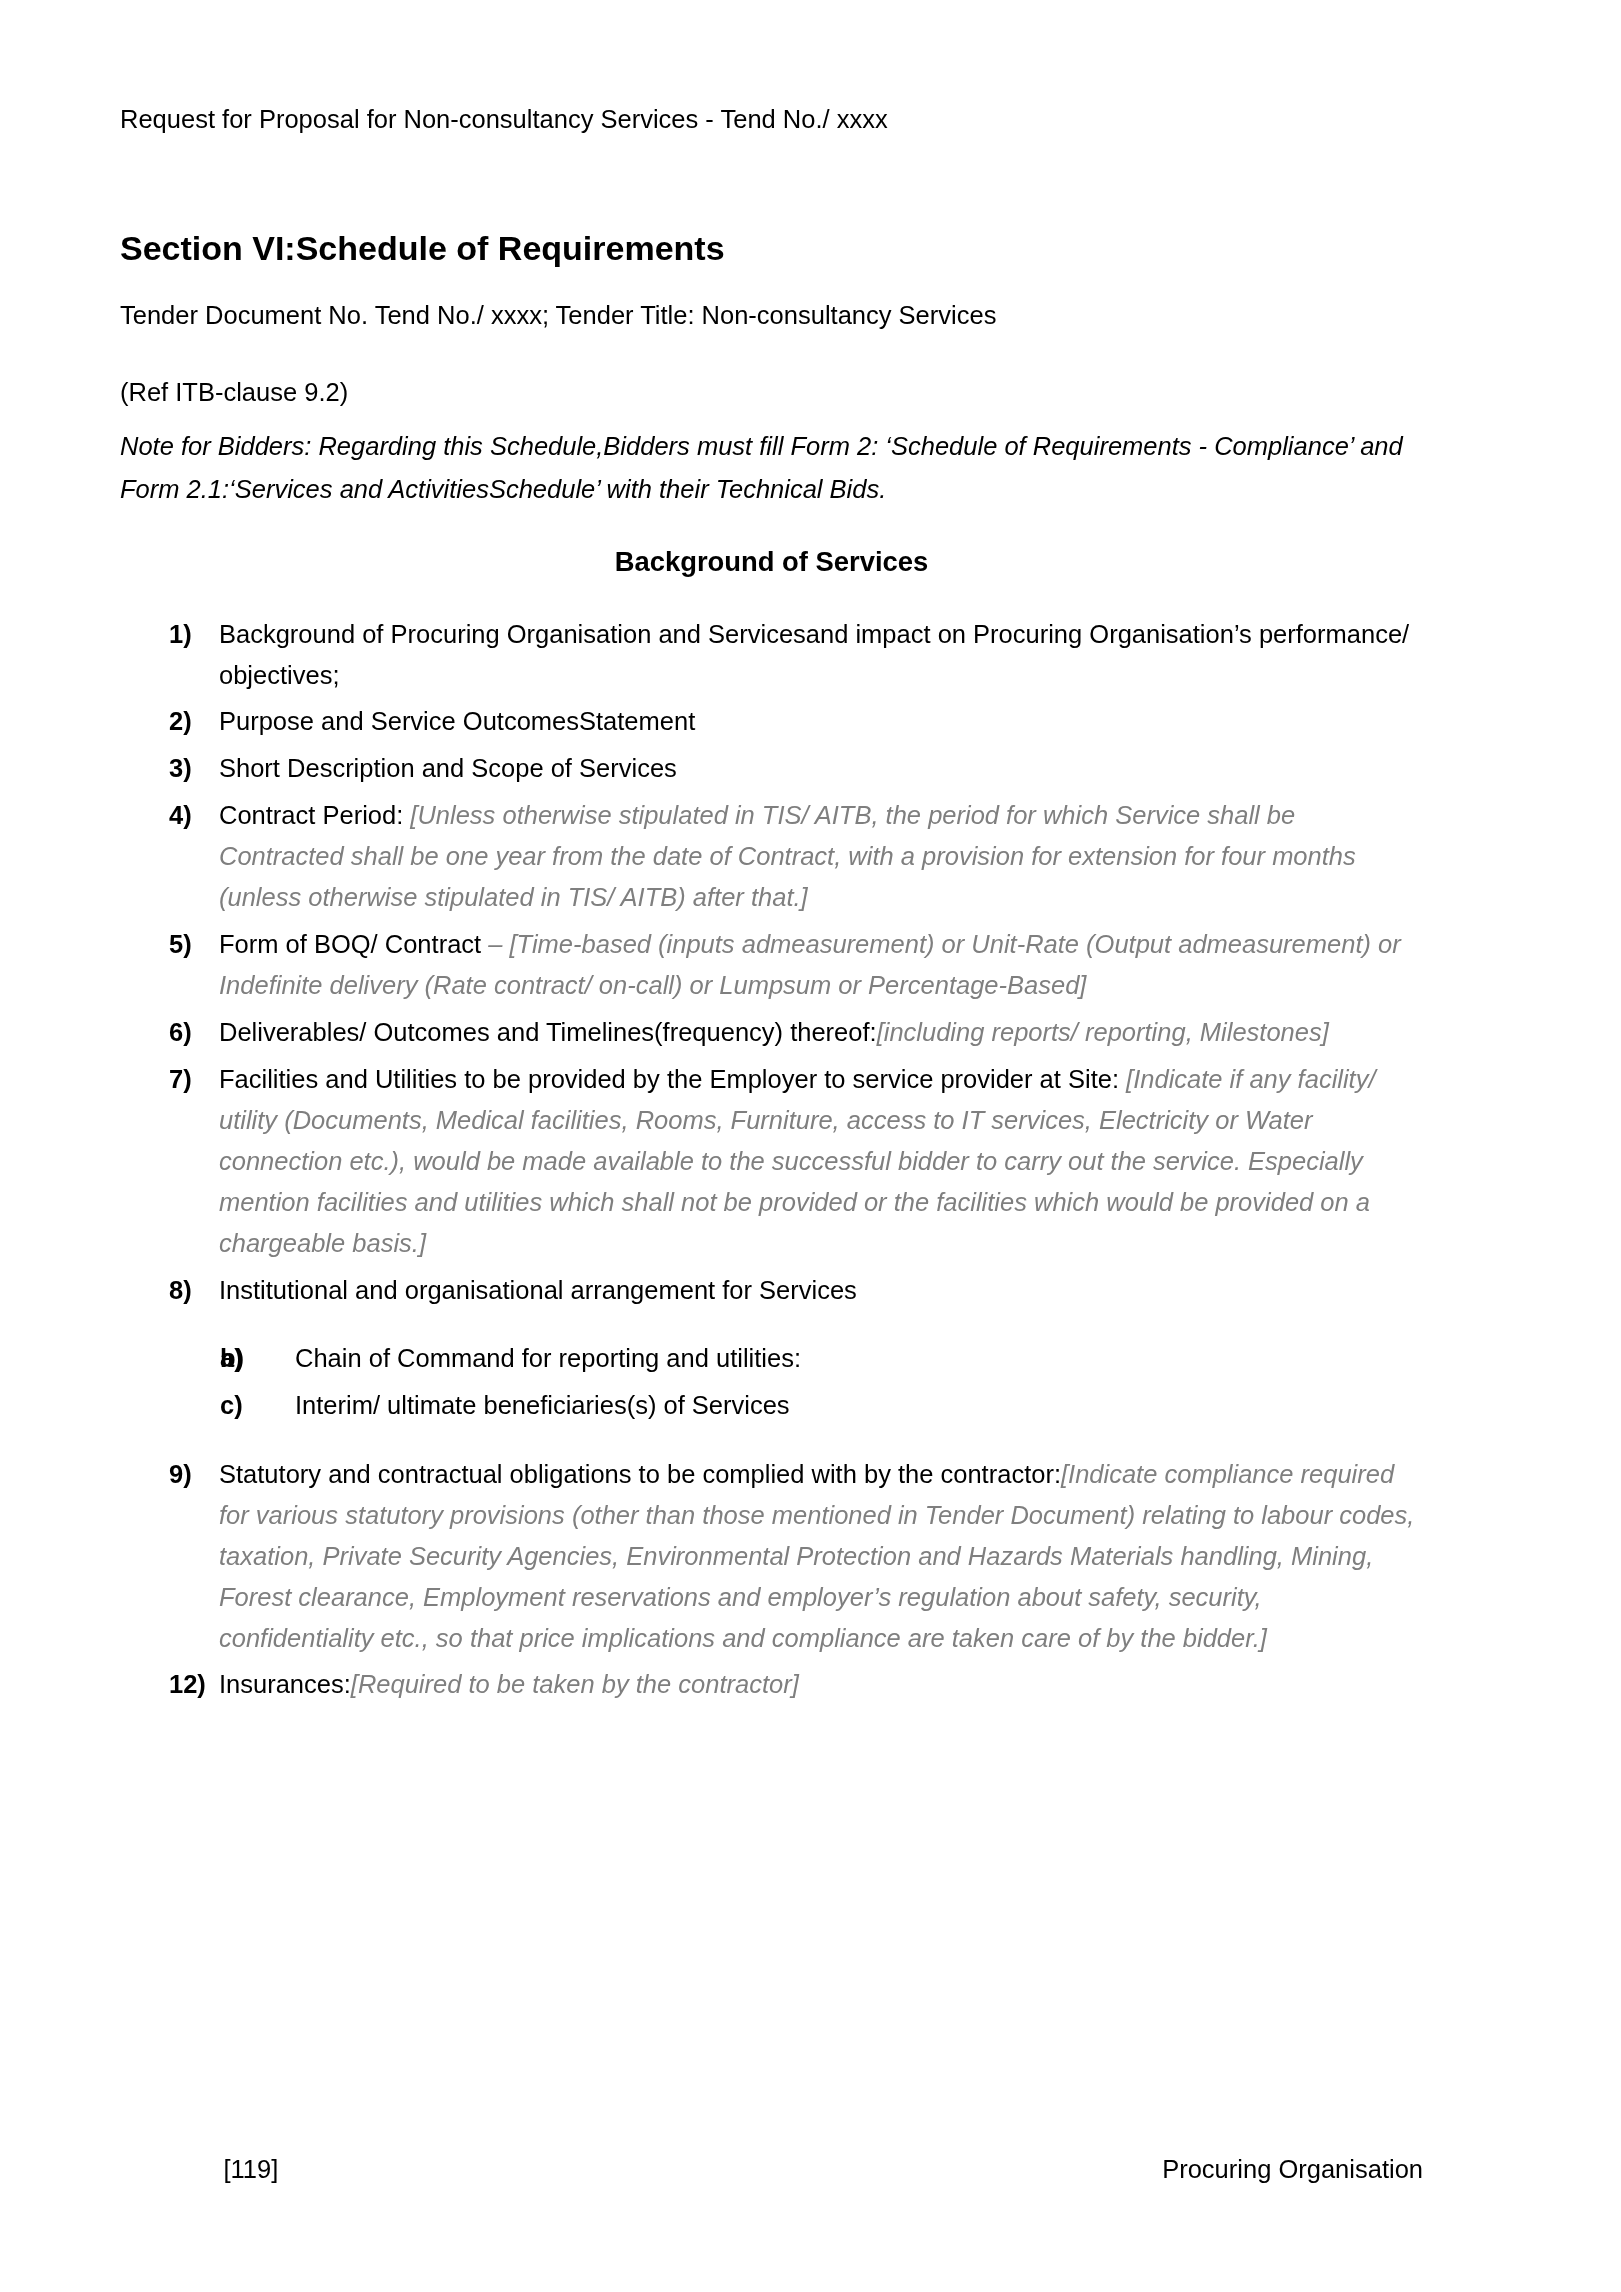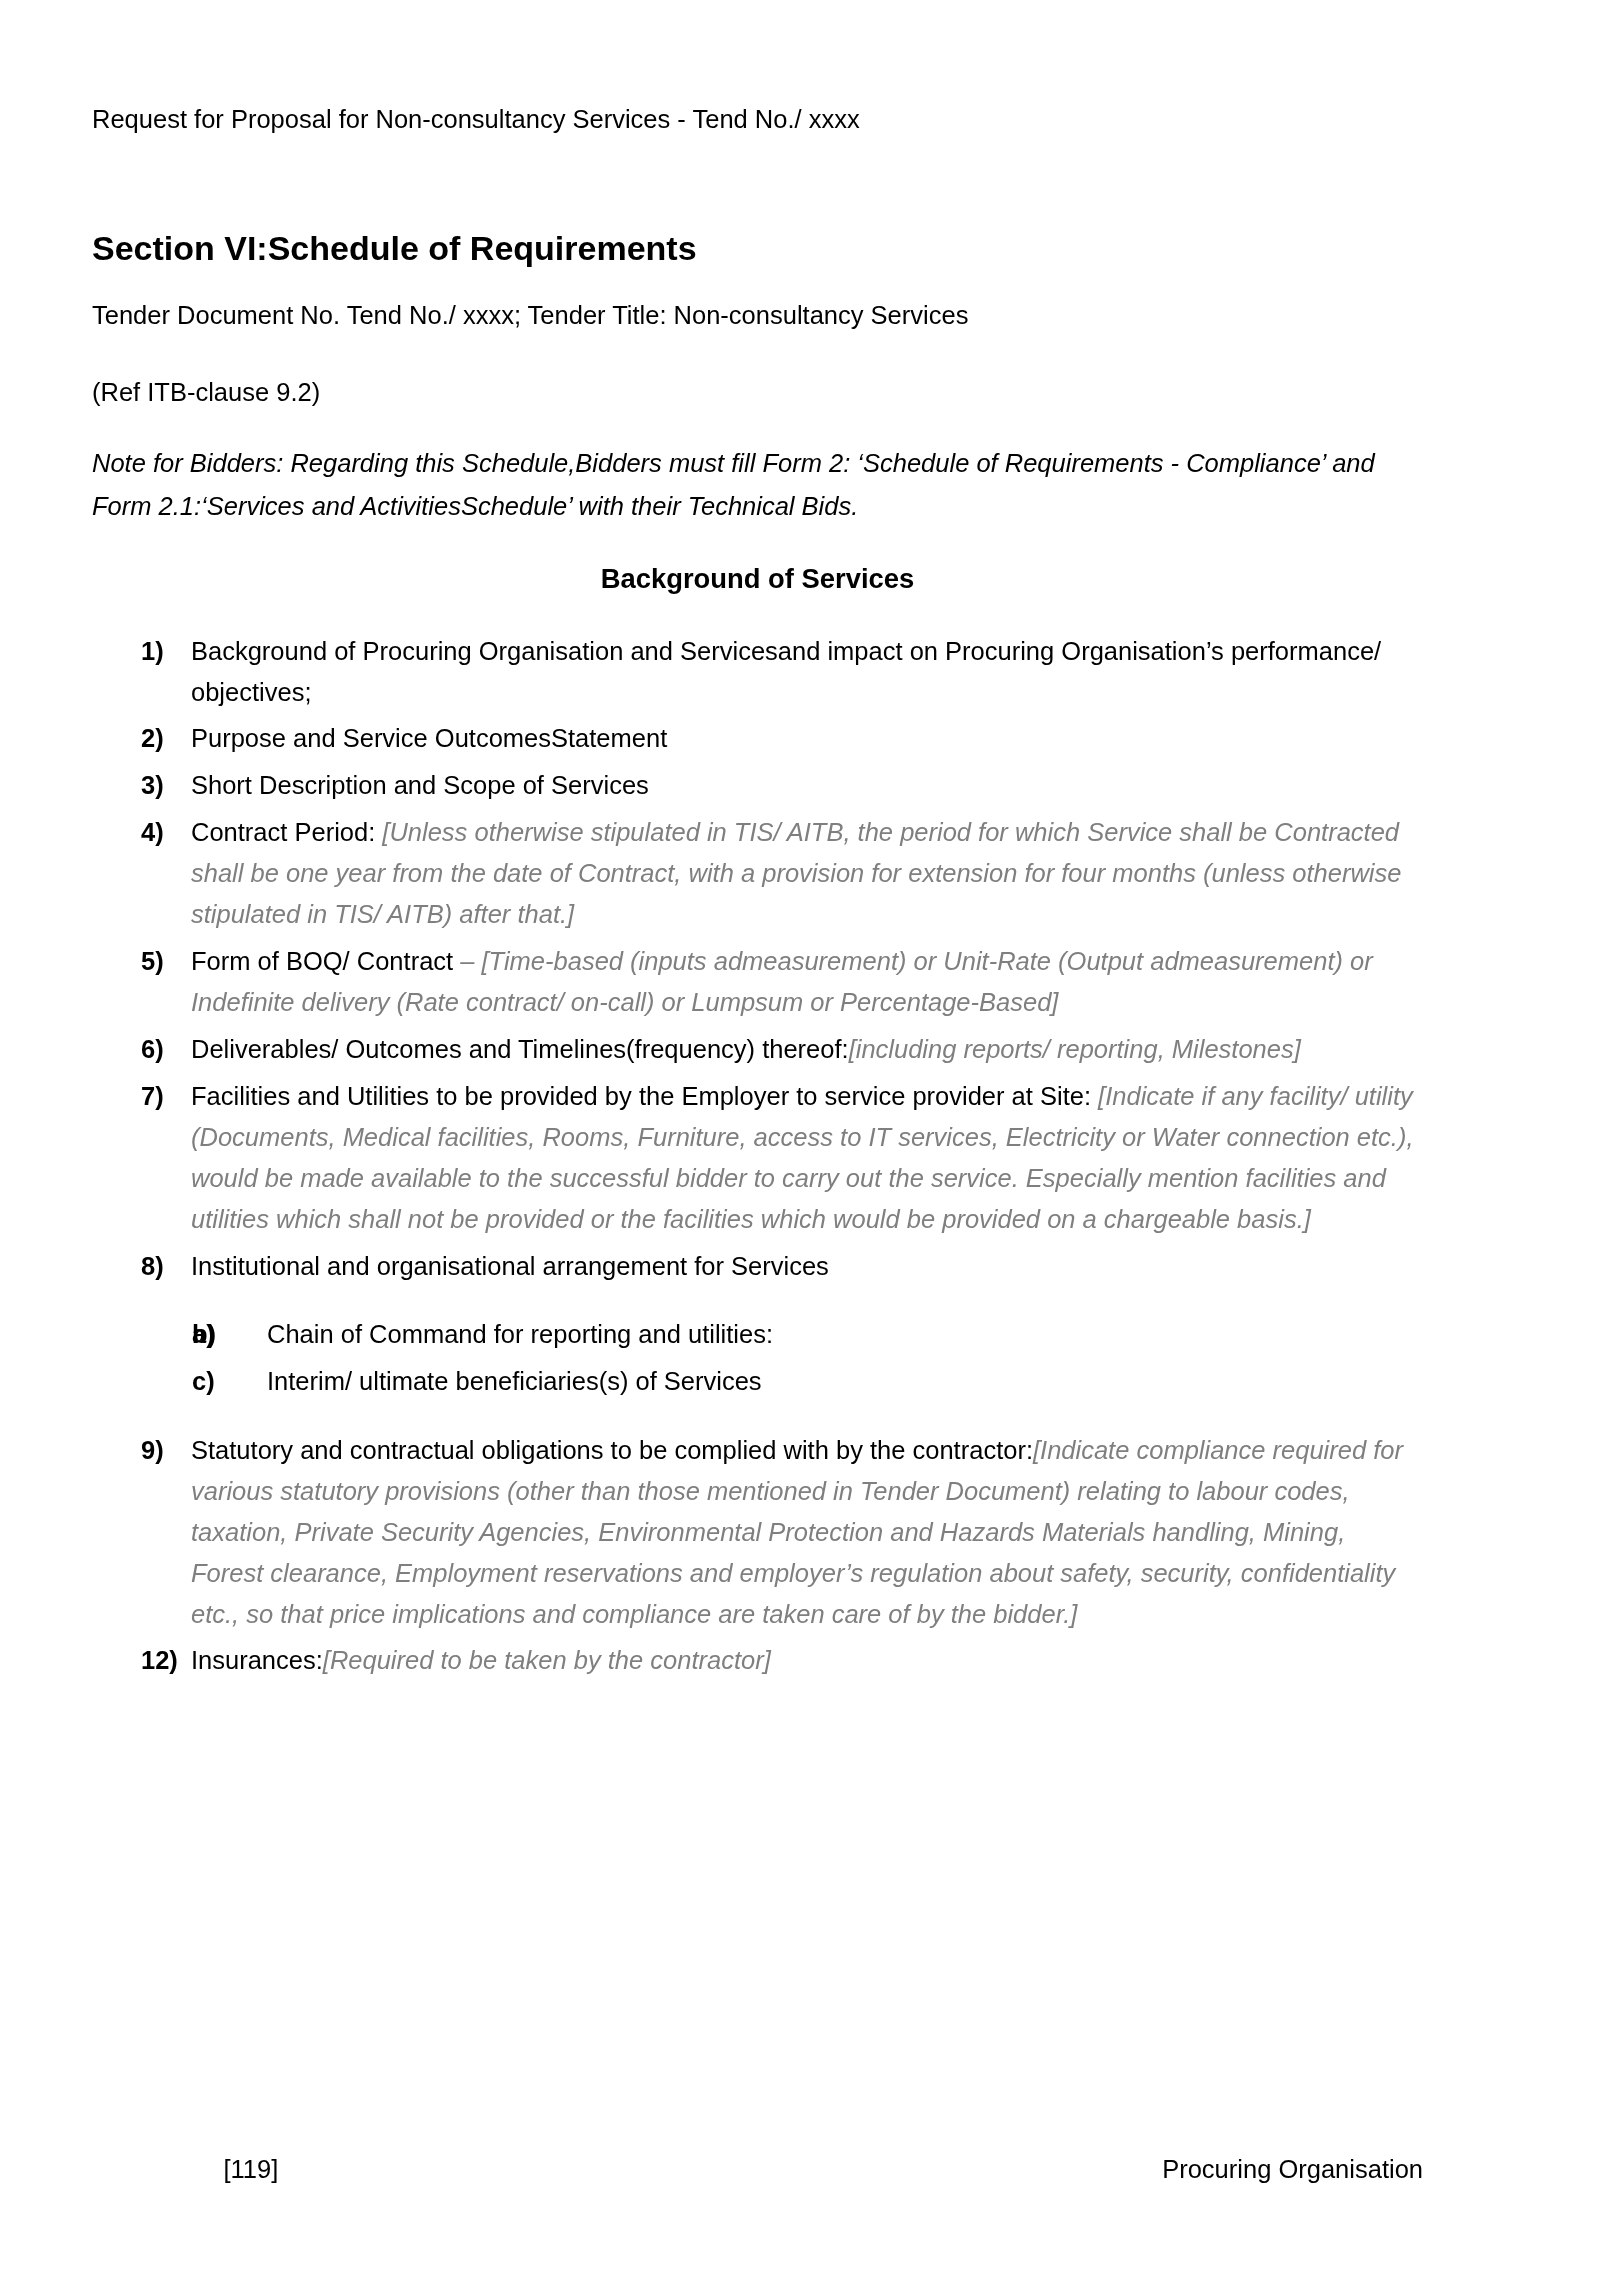--- a/index.html
+++ b/index.html
@@ -8,42 +8,42 @@
     width: 1621px;
     height: 2293px;
     position: relative;
     font-family: "Liberation Sans", sans-serif;
     color: #000000;
     overflow: hidden;
   }
   .page {
     position: absolute;
     inset: 0;
-    padding: 98px 198px 0 92px;
+    padding: 98px 198px 0 120px;
     background: #ffffff;
   }
   .header {
     font-size: 25.5px;
     line-height: 43px;
   }
   .title {
     margin-top: 84px;
     text-align: left;
     font-weight: 700;
     font-size: 34px;
     line-height: 47px;
   }
   .para {
     font-size: 25.5px;
     line-height: 43px;
   }
   .tender-line { margin-top: 21.6px; }
   .ref-line { margin-top: 34px; }
   .note {
-    margin-top: 28px;
+    margin-top: 11px;
     font-style: italic;
   }
   .heading {
     margin-top: 29px;
     text-align: center;
     font-weight: 700;
     font-size: 27.4px;
     line-height: 43px;
   }
   .list {

